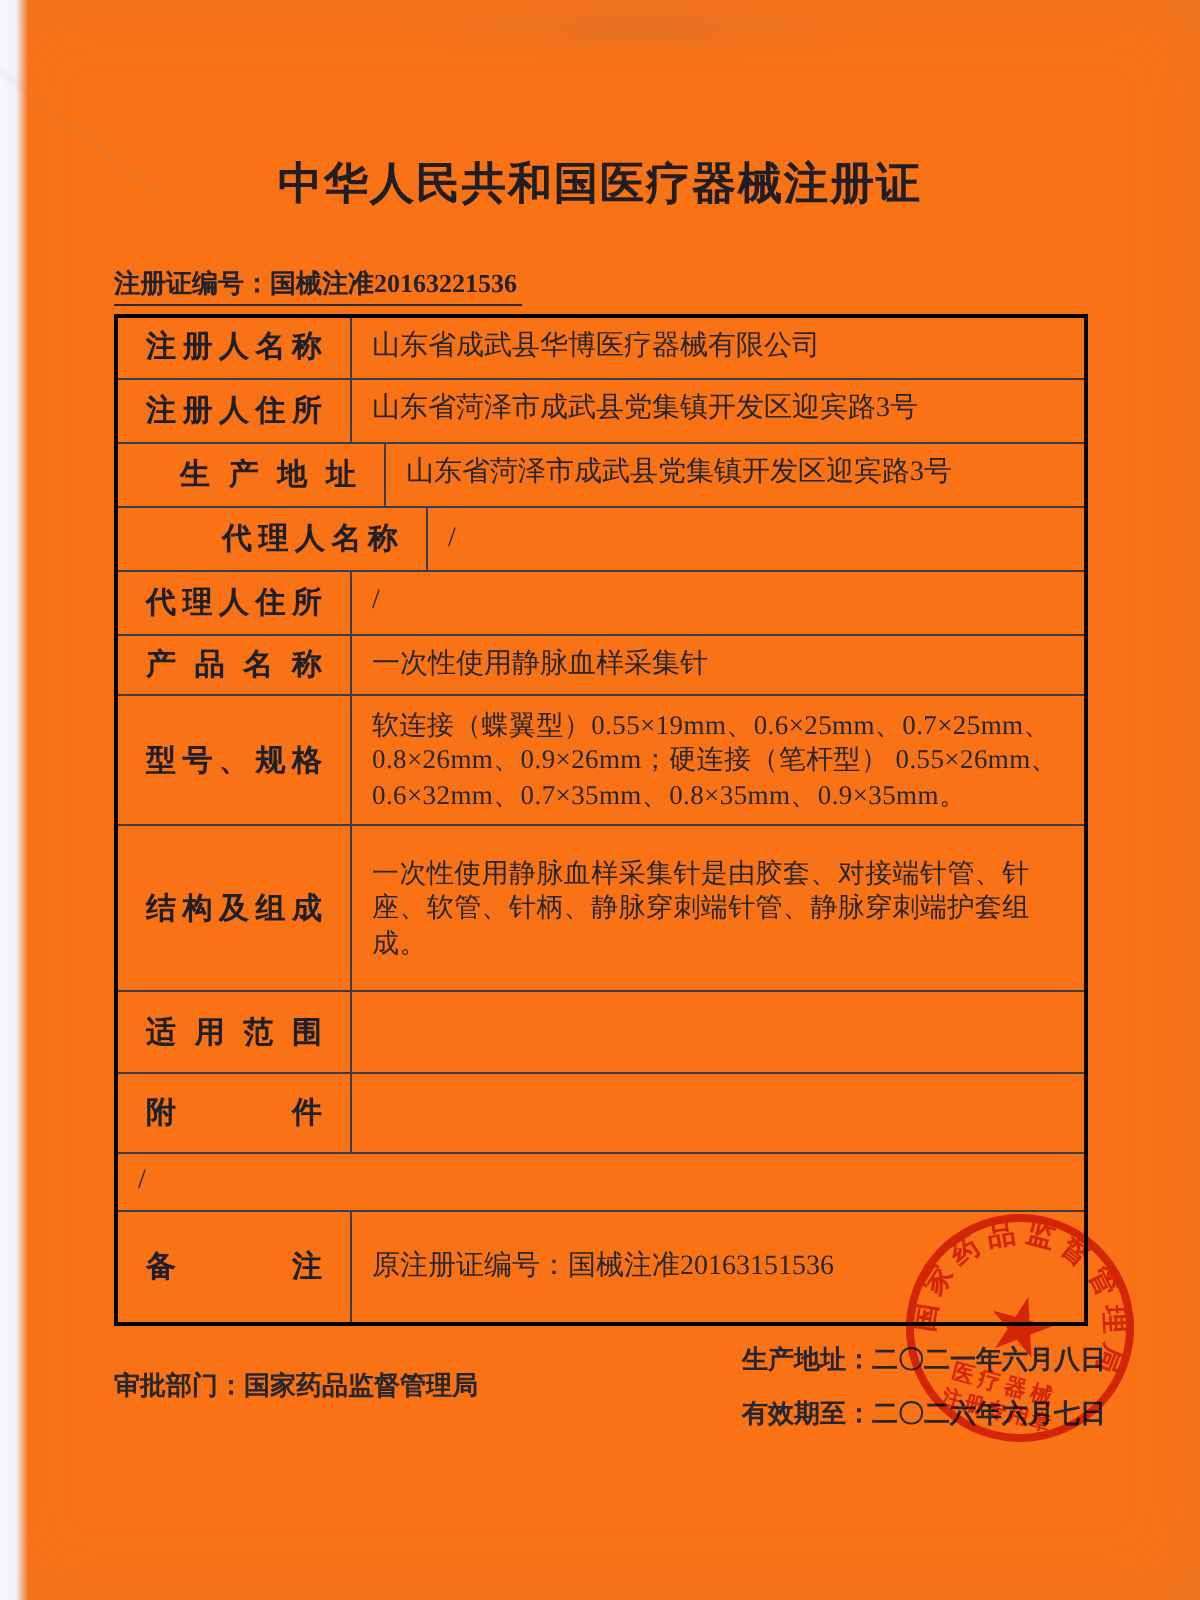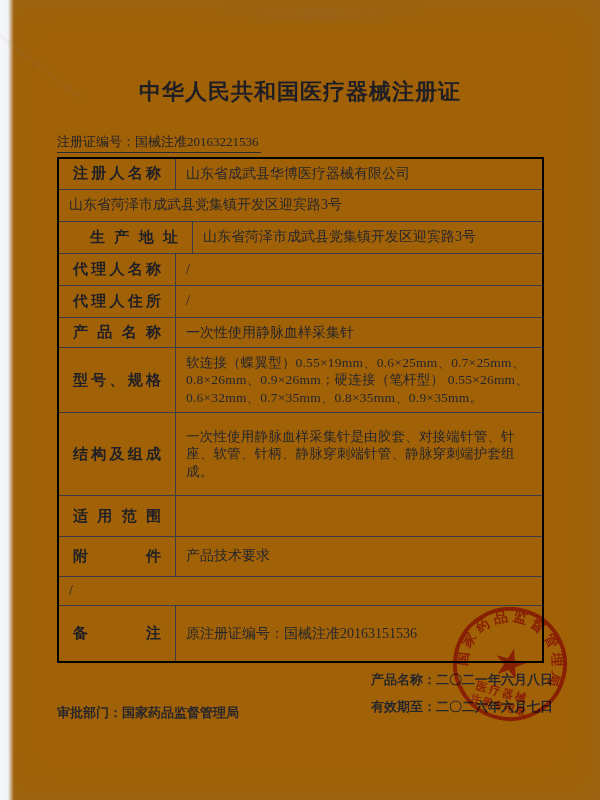--- a/index.html
+++ b/index.html
@@ -3,21 +3,21 @@
 <meta charset="utf-8">
 <style>
   html,body{margin:0;padding:0;}
   body{
     width:600px;height:800px;overflow:hidden;
     font-family:"Liberation Serif","DejaVu Serif",serif;
     background:#d9dbe2;
   }
   .page{
     position:relative;width:600px;height:800px;overflow:hidden;
-    background:#a16207;
+    background:#f97316;
     color:#26262b;
     box-shadow:inset 0 0 40px rgba(120,125,150,0.12);
   }
   
   .page::before{
     content:"";position:absolute;left:0;top:0;width:14px;height:100%;
     background:linear-gradient(90deg,#f6f7fa 0,#f2f3f8 8px,rgba(242,243,248,0) 14px);
     pointer-events:none;
   }
   
@@ -32,21 +32,21 @@
     background:rgba(130,135,155,0.12);
     transform:rotate(38deg);transform-origin:left center;filter:blur(1px);
   }
   .title{
     position:absolute;left:0;top:77px;width:100%;
     text-align:center;font-size:22px;font-weight:bold;letter-spacing:1px;
     color:#1e1e24;
   }
   .regline{
     position:absolute;left:57px;top:133px;
-    font-size:13px;font-weight:normal;color:#22222a;
+    font-size:13px;font-weight:bold;color:#22222a;
     border-bottom:1.3px solid #2a2a32;padding:0 2px 1px 0;
   }
   .cert-table{
     position:absolute;left:57px;top:157px;width:487px;height:506px;
     border:2px solid #000000;box-sizing:border-box;
     display:flex;flex-direction:column;
   }
   .row{
     display:flex;box-sizing:border-box;
     border-bottom:1.5px solid #3c3c44;
@@ -65,21 +65,21 @@
     text-justify:inter-character;
   }
   .value-cell{
     flex:1;box-sizing:border-box;
     display:flex;align-items:center;
     padding:3px 8px 3px 10px;
     font-size:14px;line-height:18px;color:#26262c;
   }
   .value-cell.small{font-size:13.5px;line-height:17.5px;letter-spacing:0.2px;}
   .foot{position:absolute;font-size:13px;font-weight:600;color:#26262c;white-space:nowrap;}
-  .approval-dept{left:57px;top:684px;margin-top:20px;}
+  .approval-dept{left:57px;top:684px;}
   .approval-date{right:47px;top:671px;}
   .valid-until{right:47px;top:698px;}
   .seal{
     position:absolute;left:435px;top:589px;width:150px;height:150px;
     mix-blend-mode:multiply;opacity:0.92;pointer-events:none;
   }
 </style>
 </head>
 <body>
 
@@ -97,35 +97,38 @@
     <div class="row" style="height:31px;">
       <div class="label-cell">
           <span class="jl">注册人名称</span>
         </div>
       <div class="value-cell">
           <span>山东省成武县华博医疗器械有限公司</span>
         </div>
     </div>
 
     <div class="row" style="height:32px;">
+      <div class="label-cell">
+          <span class="jl">注册人住所</span>
+        </div>
       <div class="value-cell">
           <span>山东省菏泽市成武县党集镇开发区迎宾路3号</span>
         </div>
     </div>
 
     <div class="row" style="height:33px;padding-left:17px;">
       <div class="label-cell">
           <span class="jl">生产地址</span>
         </div>
       <div class="value-cell">
           <span>山东省菏泽市成武县党集镇开发区迎宾路3号</span>
         </div>
     </div>
 
-    <div class="row" style="height:32px;">
+    <div class="row" style="height:32px;padding-left:38px;">
       <div class="label-cell">
           <span class="jl">代理人名称</span>
         </div>
       <div class="value-cell">
           <span>/</span>
         </div>
     </div>
 
     <div class="row" style="height:32px;">
       <div class="label-cell">
@@ -166,23 +169,20 @@
     <div class="row" style="height:41px;">
       <div class="label-cell">
           <span class="jl">适用范围</span>
         </div>
     </div>
 
     <div class="row" style="height:40px;">
       <div class="label-cell">
           <span class="jl">附件</span>
         </div>
-      <div class="value-cell">
-          <span>产品技术要求</span>
-        </div>
     </div>
 
     <div class="row" style="height:30px;">
       <div class="value-cell">
           <span>/</span>
         </div>
     </div>
 
     <div class="row" style="height:55px;">
       <div class="label-cell">
@@ -190,21 +190,21 @@
         </div>
       <div class="value-cell">
           <span>原注册证编号：国械注准20163151536</span>
         </div>
     </div>
 
   </div>
 
   <div class="foot approval-dept"><span>审批部门：</span><span>国家药品监督管理局</span></div>
 
-  <div class="foot approval-date"><span>产品名称：</span><span>二〇二一年六月八日</span></div>
+  <div class="foot approval-date"><span>生产地址：</span><span>二〇二一年六月八日</span></div>
 
   <div class="foot valid-until"><span>有效期至：</span><span>二〇二六年六月七日</span></div>
 
   <svg class="seal" viewBox="-75 -75 150 150" xmlns="http://www.w3.org/2000/svg">
     <defs>
       <path id="sealArc" d="M -40.4 14.7 A 43 43 0 1 1 40.4 14.7" fill="none"></path>
     </defs>
     <g transform="rotate(15)">
       <circle cx="0" cy="0" r="55" fill="none" stroke-width="4" stroke="#d5423a"></circle>
       <text font-size="14" font-weight="bold" letter-spacing="4" fill="#d5423a" font-family="Liberation Serif, DejaVu Serif, serif">

